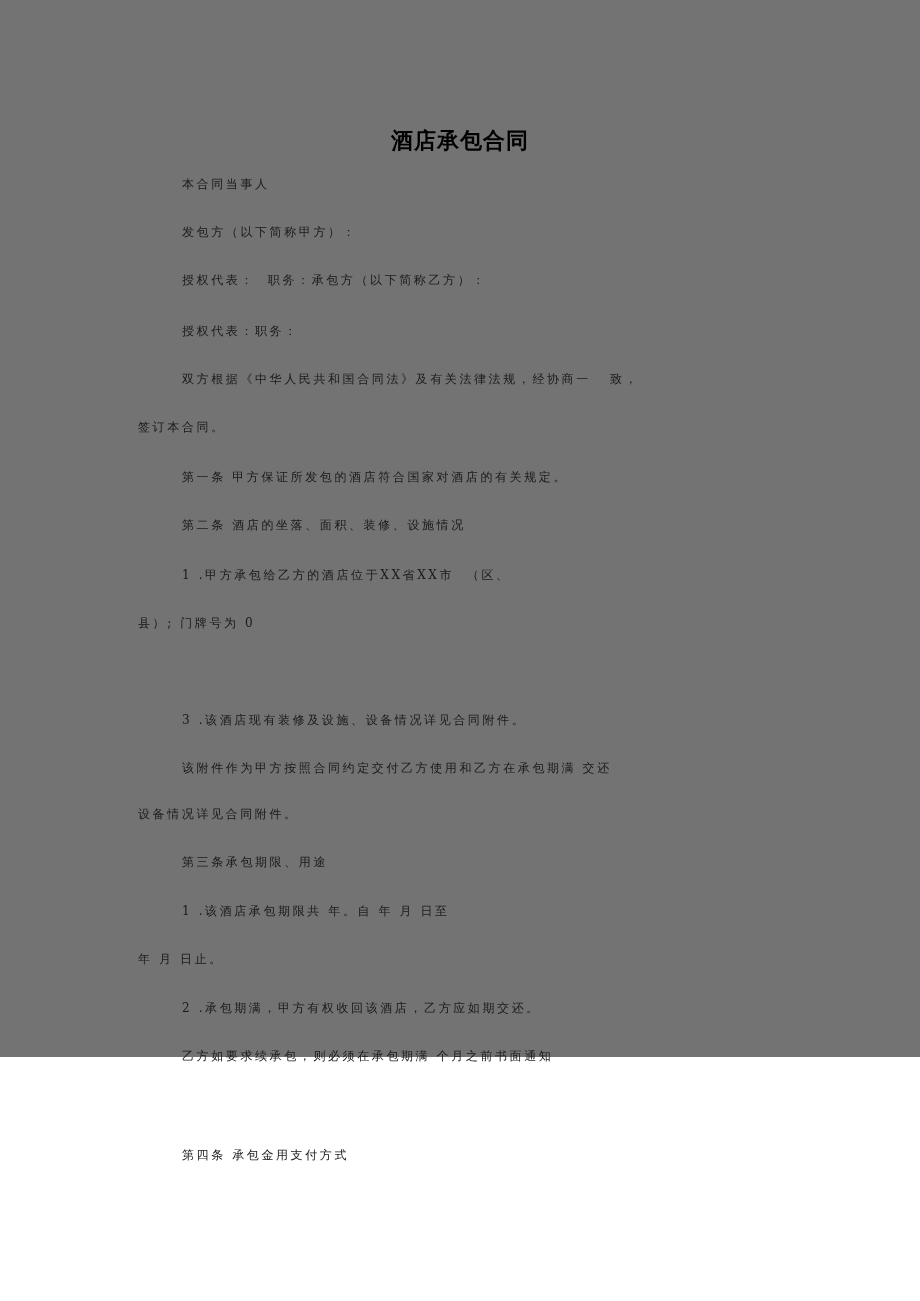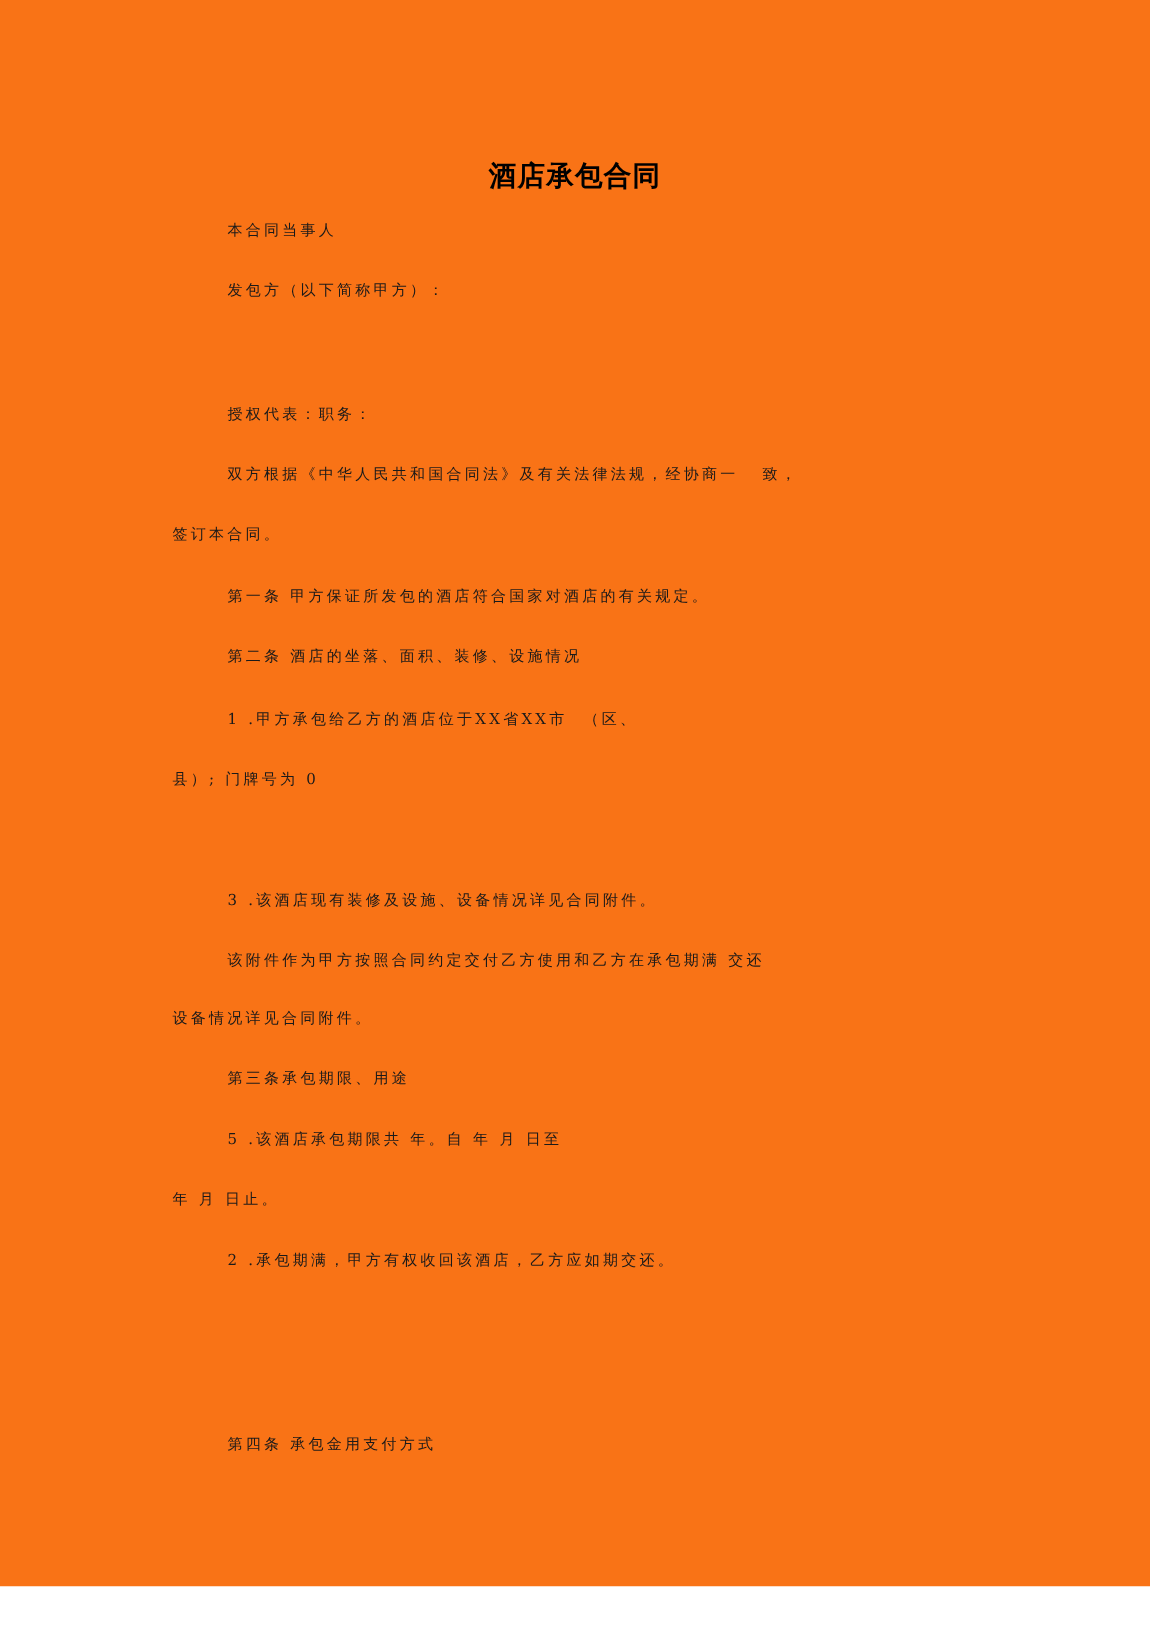--- a/index.html
+++ b/index.html
@@ -1,41 +1,43 @@
 <!DOCTYPE html>
 <html><head>
 <meta charset="utf-8">
 <style>
   html, body { margin: 0; padding: 0; background: #ffffff; }
   body { width: 920px; height: 1301px; position: relative; overflow: hidden;
          font-family: "DejaVu Sans", "Liberation Sans", sans-serif; color: #111111; }
-  .page { position: absolute; left: 0; top: 0; width: 920px; height: 1269px; background: #f97316; }
+  .page { position: absolute; left: 0; top: 0; width: 920px; height: 1057px; background: #737373; }
   .title { position: absolute; left: 0; width: 920px; top: 126px; text-align: center;
            font-size: 22px; font-weight: bold; letter-spacing: 1px; color: #000; }
   .line { position: absolute; font-size: 12px; letter-spacing: 2.6px; white-space: pre; color: #1a1a1a;
           font-family: "DejaVu Serif", "Liberation Serif", serif; }
   .indent { left: 182px; }
   .flush { left: 138px; }
 </style>
 </head>
 <body>
 
 <div class="page">
   <div class="title">酒店承包合同</div>
 
   <div class="line indent" style="top:176px">本合同当事人</div>
   <div class="line indent" style="top:224px">发包方（以下简称甲方）：</div>
+  <div class="line indent" style="top:272px">授权代表：  职务：承包方（以下简称乙方）：</div>
   <div class="line indent" style="top:323px">授权代表：职务：</div>
   <div class="line indent" style="top:371px">双方根据《中华人民共和国合同法》及有关法律法规，经协商一   致，</div>
   <div class="line flush" style="top:419px">签订本合同。</div>
   <div class="line indent" style="top:469px">第一条 甲方保证所发包的酒店符合国家对酒店的有关规定。</div>
   <div class="line indent" style="top:517px">第二条 酒店的坐落、面积、装修、设施情况</div>
   <div class="line indent" style="top:567px">1 .甲方承包给乙方的酒店位于XX省XX市  （区、</div>
   <div class="line flush" style="top:615px">县）; 门牌号为 0</div>
   <div class="line indent" style="top:712px">3 .该酒店现有装修及设施、设备情况详见合同附件。</div>
   <div class="line indent" style="top:760px">该附件作为甲方按照合同约定交付乙方使用和乙方在承包期满 交还</div>
   <div class="line flush" style="top:806px">设备情况详见合同附件。</div>
   <div class="line indent" style="top:854px">第三条承包期限、用途</div>
-  <div class="line indent" style="top:903px">5 .该酒店承包期限共 年。自 年 月 日至</div>
+  <div class="line indent" style="top:903px">1 .该酒店承包期限共 年。自 年 月 日至</div>
   <div class="line flush" style="top:951px">年 月 日止。</div>
   <div class="line indent" style="top:1000px">2 .承包期满，甲方有权收回该酒店，乙方应如期交还。</div>
+  <div class="line indent" style="top:1048px">乙方如要求续承包，则必须在承包期满 个月之前书面通知</div>
   <div class="line indent" style="top:1147px">第四条 承包金用支付方式</div>
 </div>
 
 </body></html>

